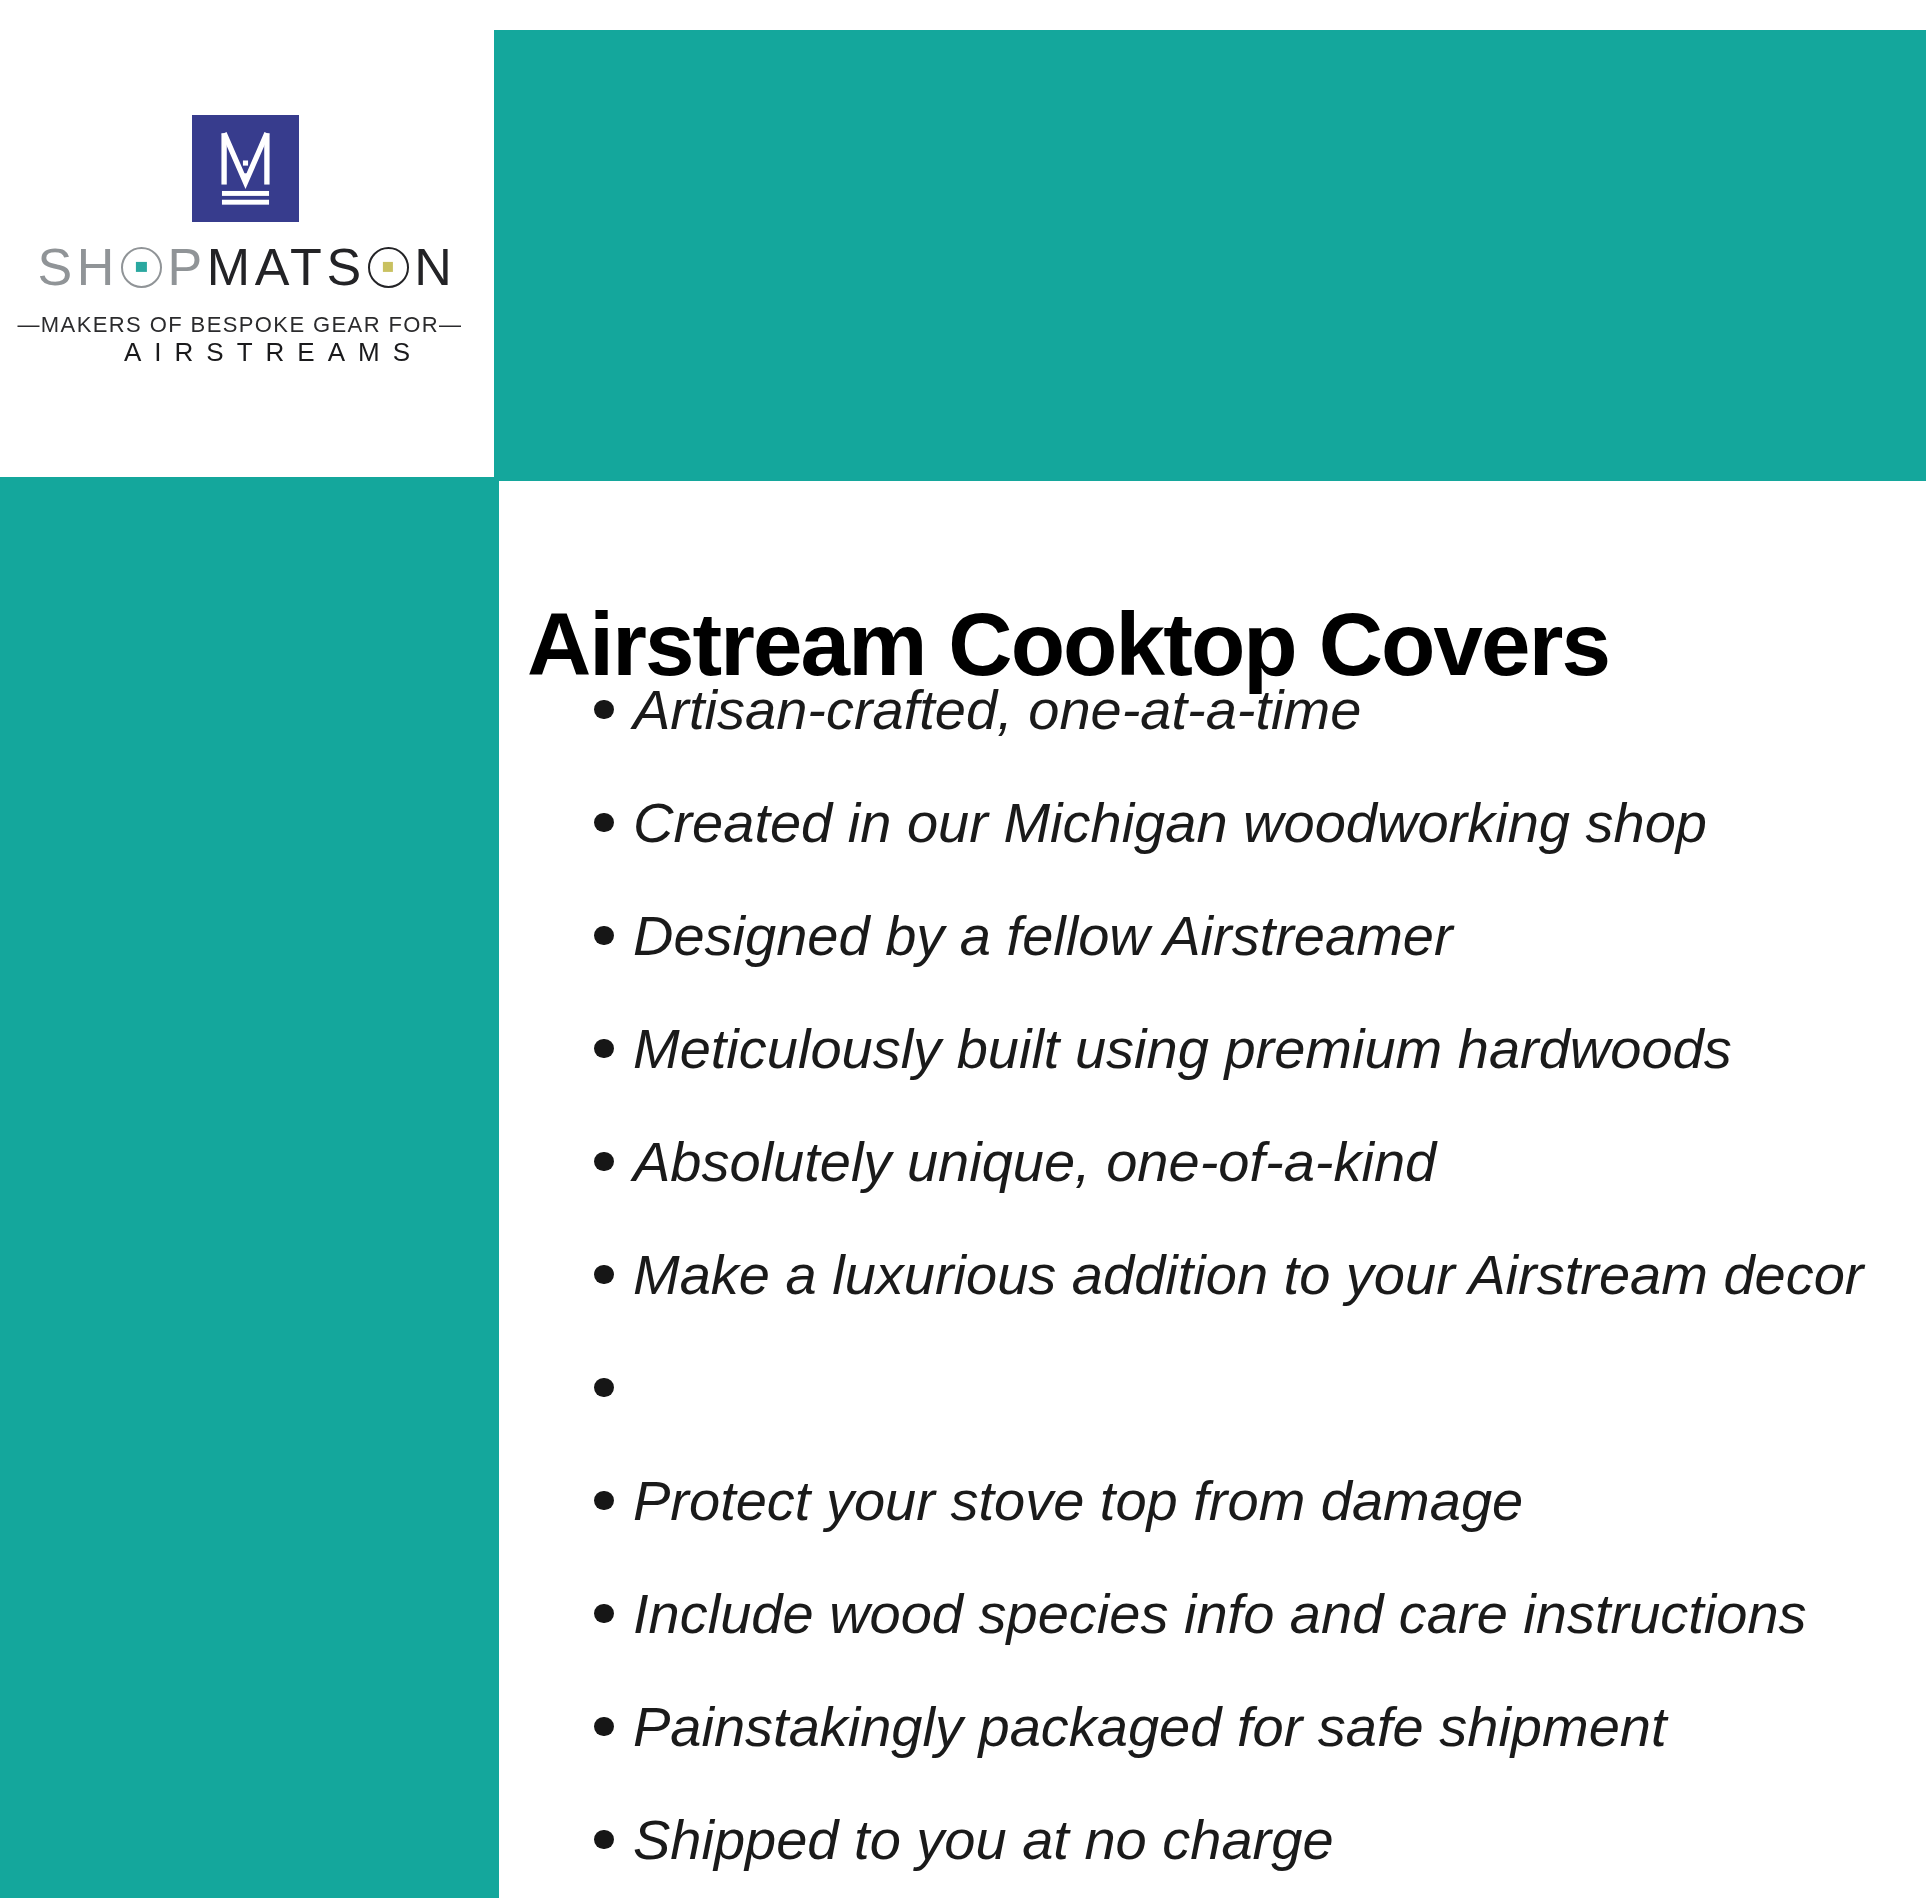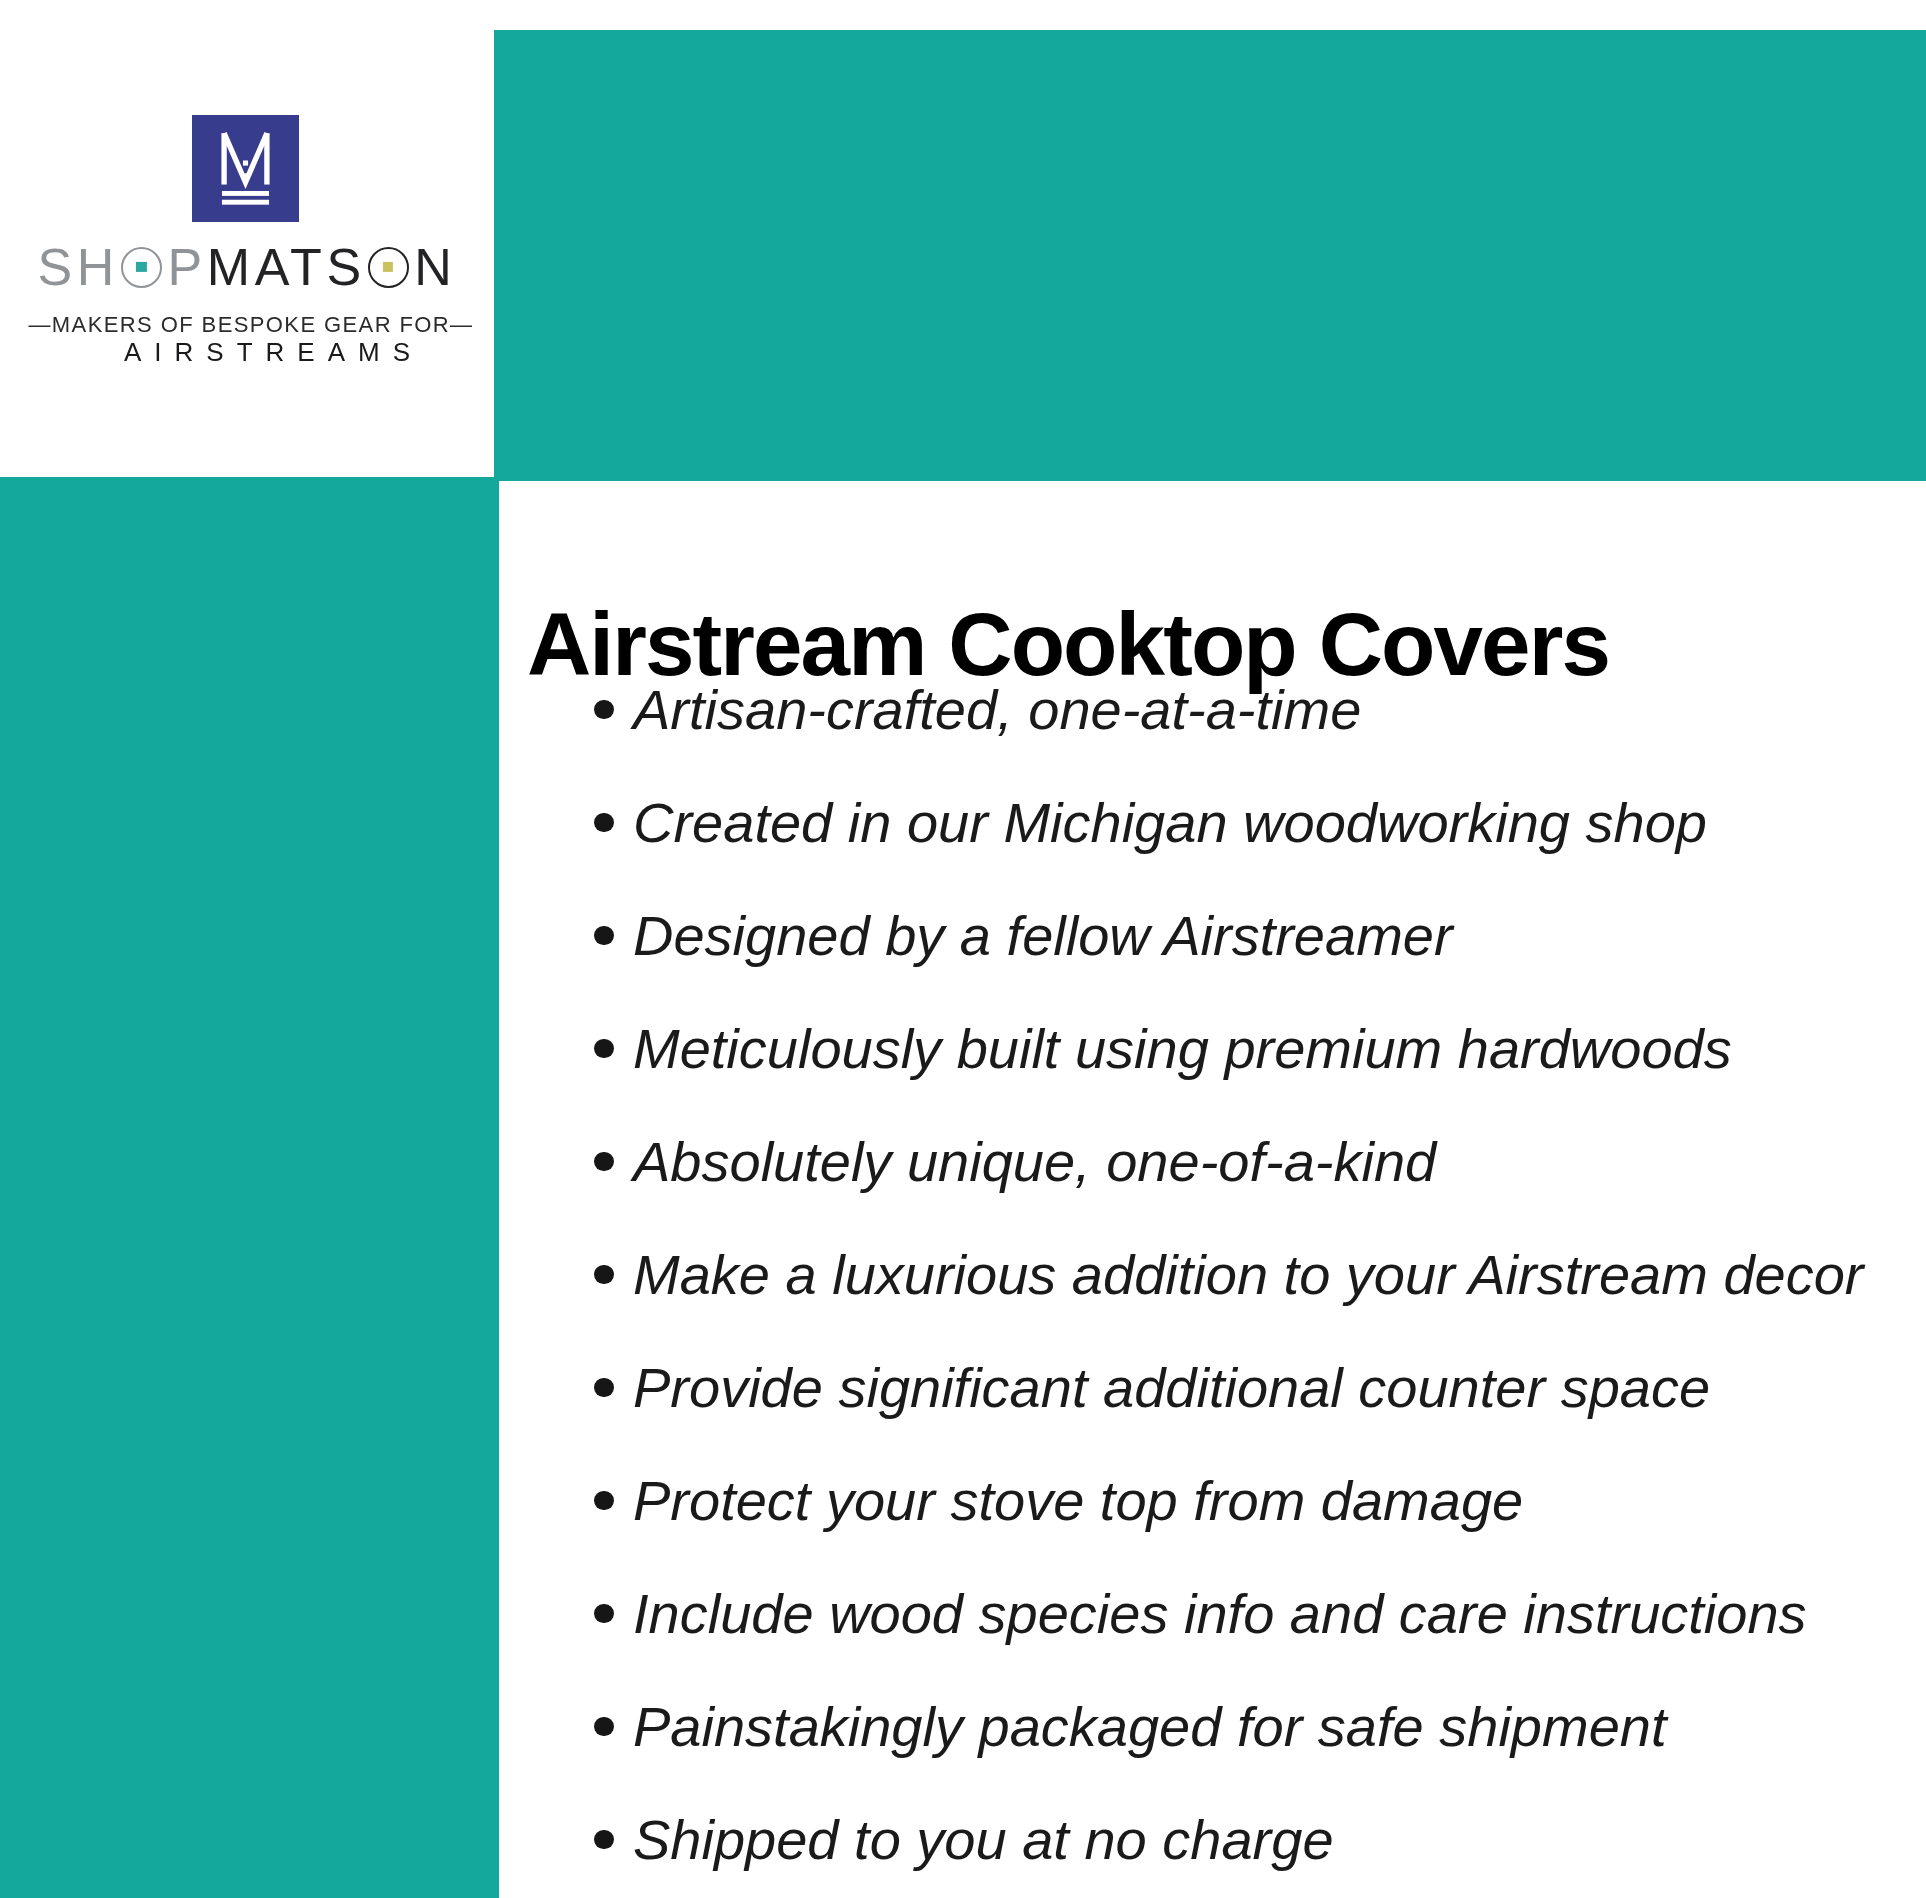--- a/index.html
+++ b/index.html
@@ -41,21 +41,21 @@
     border:2.8px solid #909497;position:relative;
     margin:0 5.6px 0 1.9px;
   }
   .o-ring .o-dot{
     position:absolute;left:50%;top:50%;width:10.2px;height:10.2px;
     transform:translate(-50%,-50%);
     background:#2aa8a0;
   }
   .o-ring.o-black{border-color:#232326;}
   .tagline{
-    position:absolute;left:15px;top:284px;width:472px;
+    position:absolute;left:4px;top:284px;width:472px;
     text-align:center;color:#2b2b2d;
     font-size:22px;letter-spacing:1.4px;line-height:1;
     white-space:nowrap;
   }
   .brandline{
     position:absolute;left:0;top:309px;width:534px;
     text-align:center;color:#1a1a1c;
     font-size:26px;letter-spacing:13px;text-indent:13px;line-height:1;
     white-space:nowrap;
   }
@@ -151,21 +151,20 @@
     <li>
         <span class="bullet-dot"></span>
         <span class="bullet-text">Absolutely unique, one-of-a-kind</span>
       </li>
     <li>
         <span class="bullet-dot"></span>
         <span class="bullet-text">Make a luxurious addition to your Airstream decor</span>
       </li>
     <li>
         <span class="bullet-dot"></span>
-        <span class="bullet-text">Provide significant additional counter space</span>
       </li>
     <li>
         <span class="bullet-dot"></span>
         <span class="bullet-text">Protect your stove top from damage</span>
       </li>
     <li>
         <span class="bullet-dot"></span>
         <span class="bullet-text">Include wood species info and care instructions</span>
       </li>
     <li>

